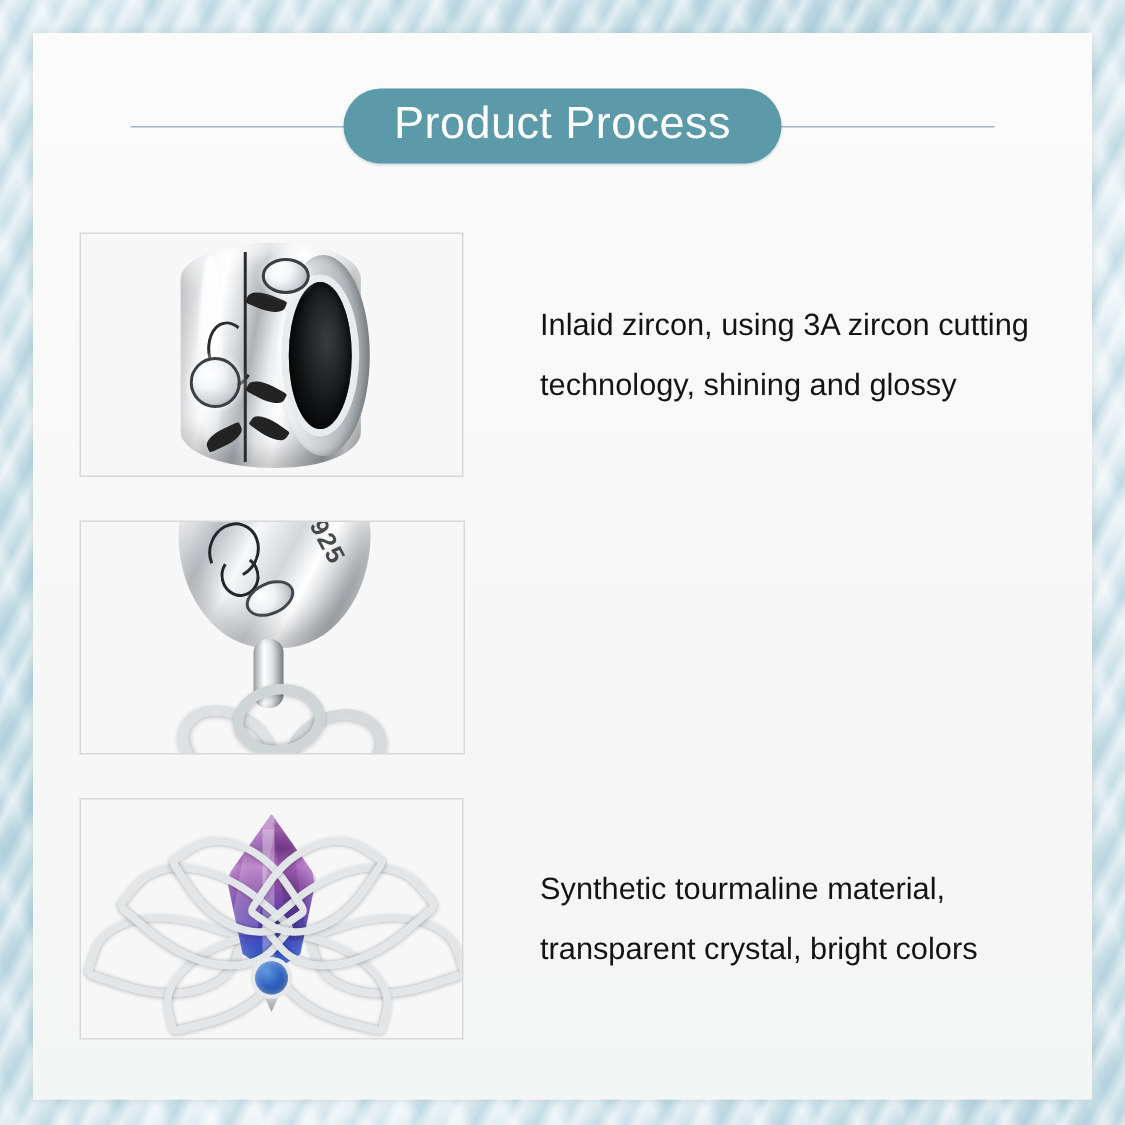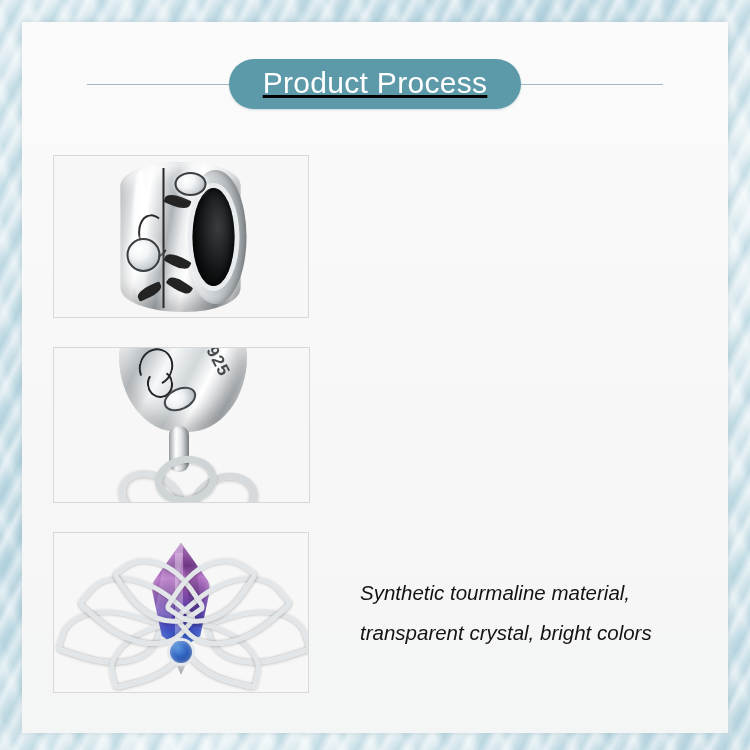--- a/index.html
+++ b/index.html
@@ -50,21 +50,20 @@
   
   .header {
     position: absolute;
     left: 0;
     top: 34px;
     width: 706px;
     height: 56px;
     display: flex;
     align-items: center;
     justify-content: center;
-    text-decoration: underline;
   }
   .rule {
     height: 1px;
     background: #9fb8c2;
     flex: 0 0 auto;
   }
   .rule-left  { width: 156px; margin-right: -14px; }
   .rule-right { width: 156px; margin-left: -14px; }
 
   .title-pill {
@@ -82,21 +81,21 @@
   }
 
   
   .row {
     position: absolute;
     display: flex;
     align-items: center;
   }
   .row-1 { left: 31px; top: 133px; width: 660px; }
   .row-2 { left: 31px; top: 325px; width: 660px; }
-  .row-3 { left: 31px; top: 510px; width: 660px; font-style: italic; }
+  .row-3 { left: 31px; top: 510px; width: 660px; }
 
   
   .photo {
     position: relative;
     width: 256px;
     height: 163px;
     background: #f7f7f7;
     border: 1px solid #d8d8d8;
     box-sizing: border-box;
     overflow: hidden;
@@ -304,20 +303,21 @@
           <div class="stem"></div>
           <div class="vine"></div>
           <div class="leaf leaf-a"></div>
           <div class="leaf leaf-b"></div>
           <div class="leaf leaf-c"></div>
           <div class="leaf leaf-d"></div>
           <div class="gem-round gem-1"></div>
           <div class="gem-round gem-2"></div>
         </div>
       </div>
+      <div class="caption cap-right">Inlaid zircon, using 3A zircon cutting technology, shining and glossy</div>
     </div>
 
     <div class="row row-2">
       <div class="photo">
         <div class="charm-wrap">
           <div class="charm-head"></div>
 
           <div class="charm-swirl"></div>
           <div class="charm-swirl2"></div>
           <div class="stamp">S925</div>

